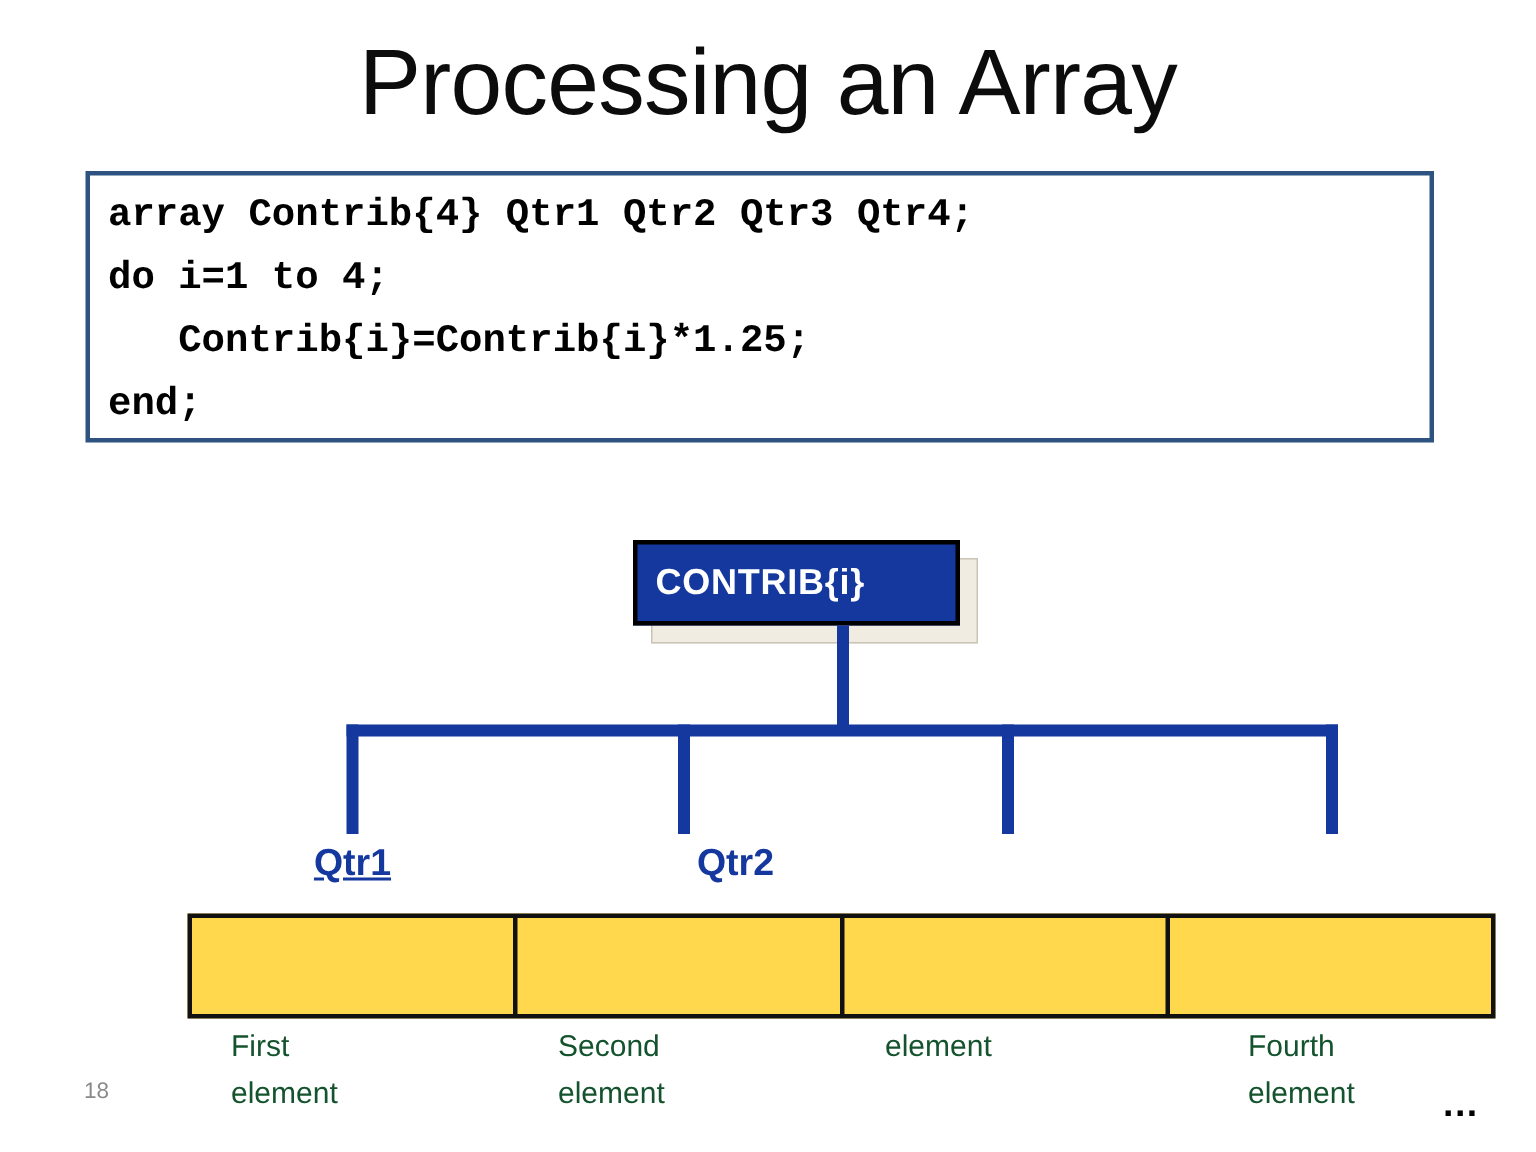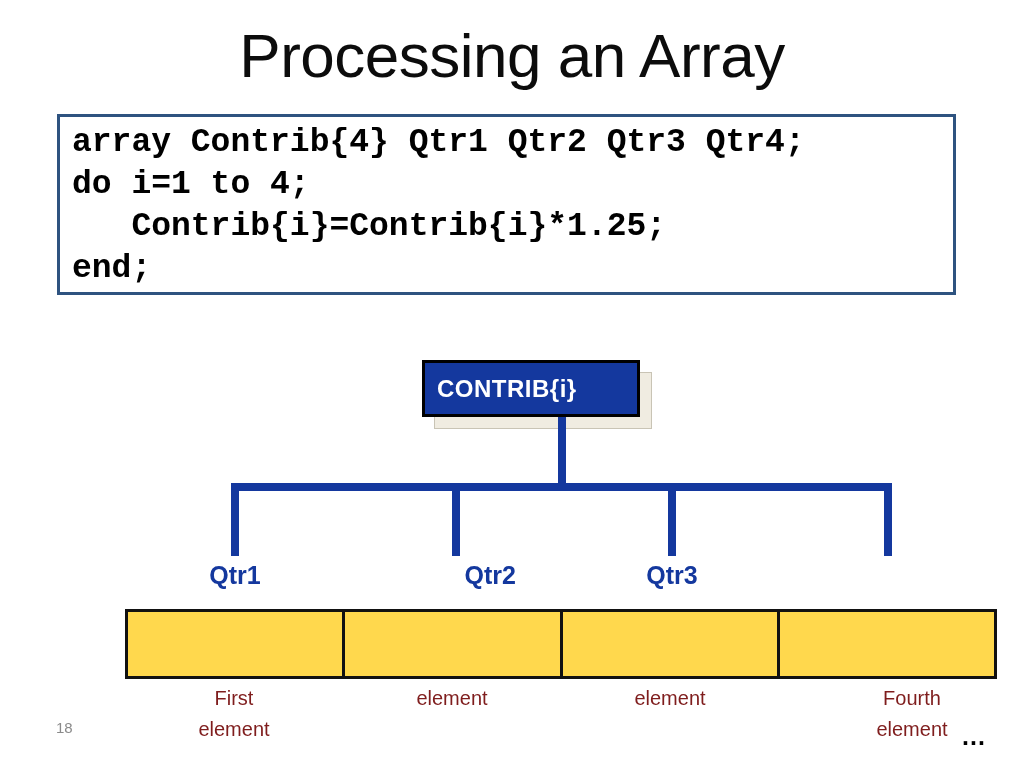--- a/index.html
+++ b/index.html
@@ -24,21 +24,21 @@
     position: absolute;
     left: 57px; top: 114px;
     width: 893px; height: 175px;
     border: 3px solid var(--code-border, #2E5380);
     background: #ffffff;
   }
   .code-pre {
     margin: 5px 0 0 12px;
     font-family: "Liberation Mono", monospace;
     font-weight: bold;
-    font-size: 33px;
+    font-size: 26px;
     line-height: 42px;
     white-space: pre;
     color: #000000;
   }
   .root-shadow {
     position: absolute;
     left: 434px; top: 372px;
     width: 216px; height: 55px;
     background: var(--shadow-beige, #F0ECE1);
     border: 1px solid #c9c4b5;
@@ -83,42 +83,42 @@
   .drop-4 { left: 884px; }
   .qtr-label {
     position: absolute;
     top: 561px;
     width: 120px;
     text-align: center;
     font-size: 25px;
     font-weight: bold;
     color: var(--navy, #14389E);
   }
-  .qtr-1 { left: 175px; }
+  .qtr-1 { left: 175px; text-decoration: underline; }
   .qtr-2 { left: 396px; text-align: right; }
   .qtr-3 { left: 612px; }
   .qtr-4 { left: 828px; }
   .array-bar {
     position: absolute;
     left: 125px; top: 609px;
     width: 866px; height: 64px;
     border: 3px solid #111111;
     background: var(--yellow, #FFD84D);
     display: flex;
   }
   .array-cell { flex: 1; border-right: 3px solid #111111; }
   .array-cell:last-child { border-right: none; }
   .elem-label {
     position: absolute;
     top: 683px;
     width: 160px;
-    text-align: center;
+    text-align: left;
     font-size: 20px;
     line-height: 31px;
-    color: #7f1d1d;
+    color: #14532d;
   }
   .elem-1 { left: 154px; }
   .elem-2 { left: 372px; }
   .elem-3 { left: 590px; }
   .elem-4 { left: 832px; }
   .page-number {
     position: absolute;
     left: 56px; top: 719px;
     font-size: 15px;
     color: var(--page-gray, #8A8A8A);
@@ -153,34 +153,34 @@
 
   <div class="stem"></div>
   <div class="hline"></div>
   <div class="drop drop-1"></div>
   <div class="drop drop-2"></div>
   <div class="drop drop-3"></div>
   <div class="drop drop-4"></div>
 
   <div class="qtr-label qtr-1">Qtr1</div>
   <div class="qtr-label qtr-2">Qtr2</div>
-  <div class="qtr-label qtr-3">Qtr3</div>
 
   <div class="array-bar">
     <div class="array-cell"></div>
     <div class="array-cell"></div>
     <div class="array-cell"></div>
     <div class="array-cell"></div>
   </div>
 
   <div class="elem-label elem-1">
     <div>First</div>
     <div>element</div>
   </div>
   <div class="elem-label elem-2">
+    <div>Second</div>
     <div>element</div>
   </div>
   <div class="elem-label elem-3">
     <div>element</div>
   </div>
   <div class="elem-label elem-4">
     <div>Fourth</div>
     <div>element</div>
   </div>
 

